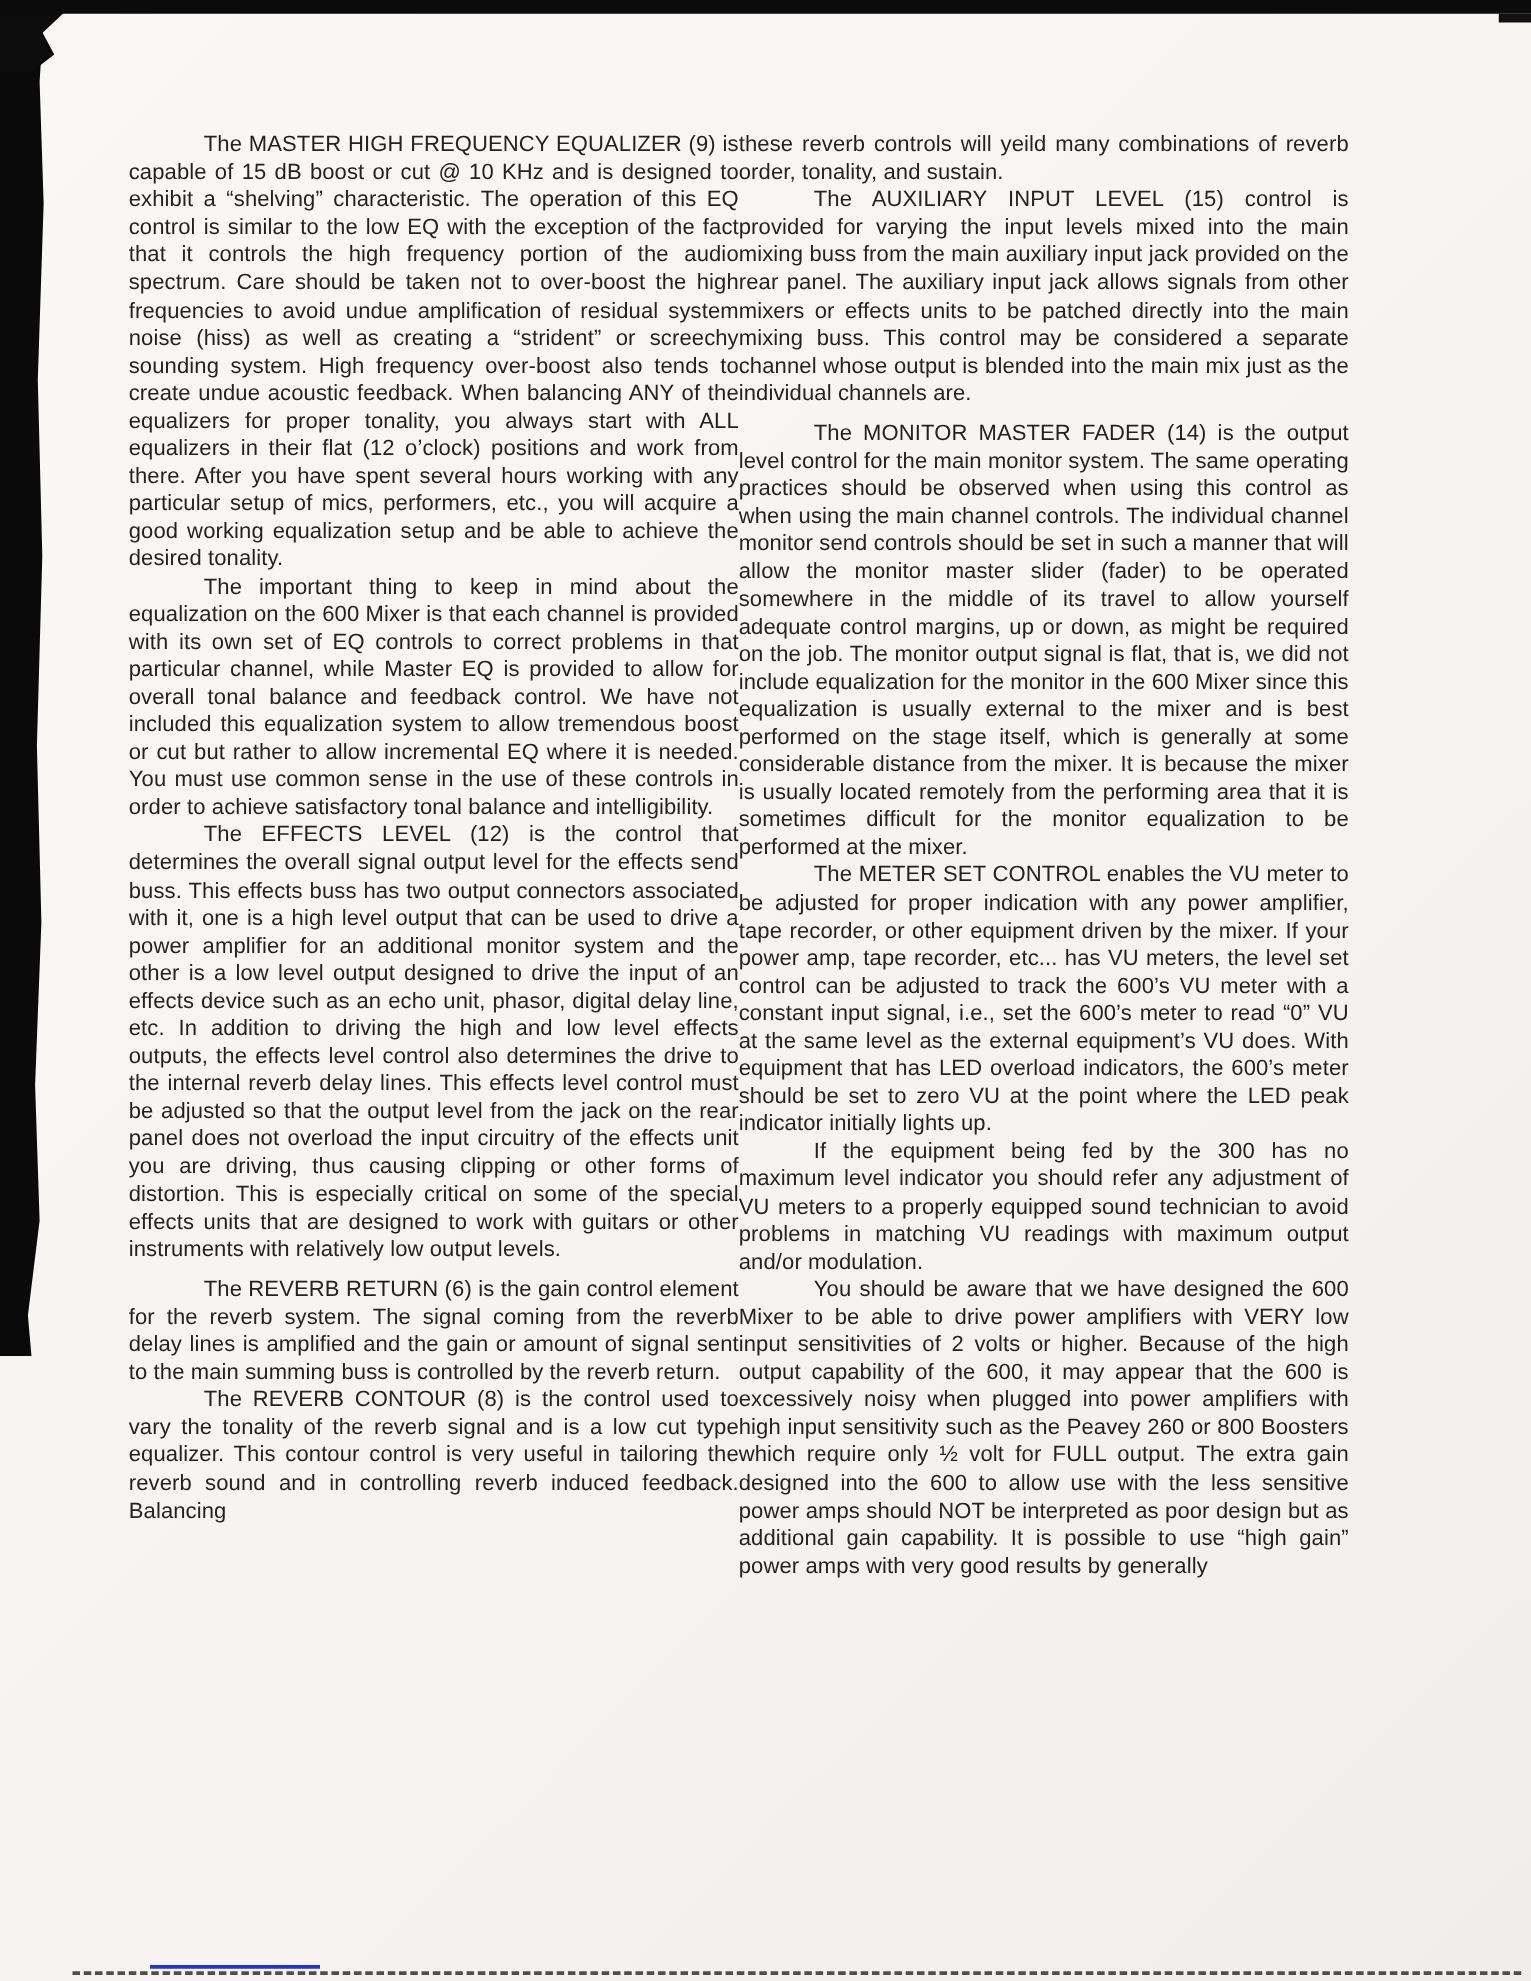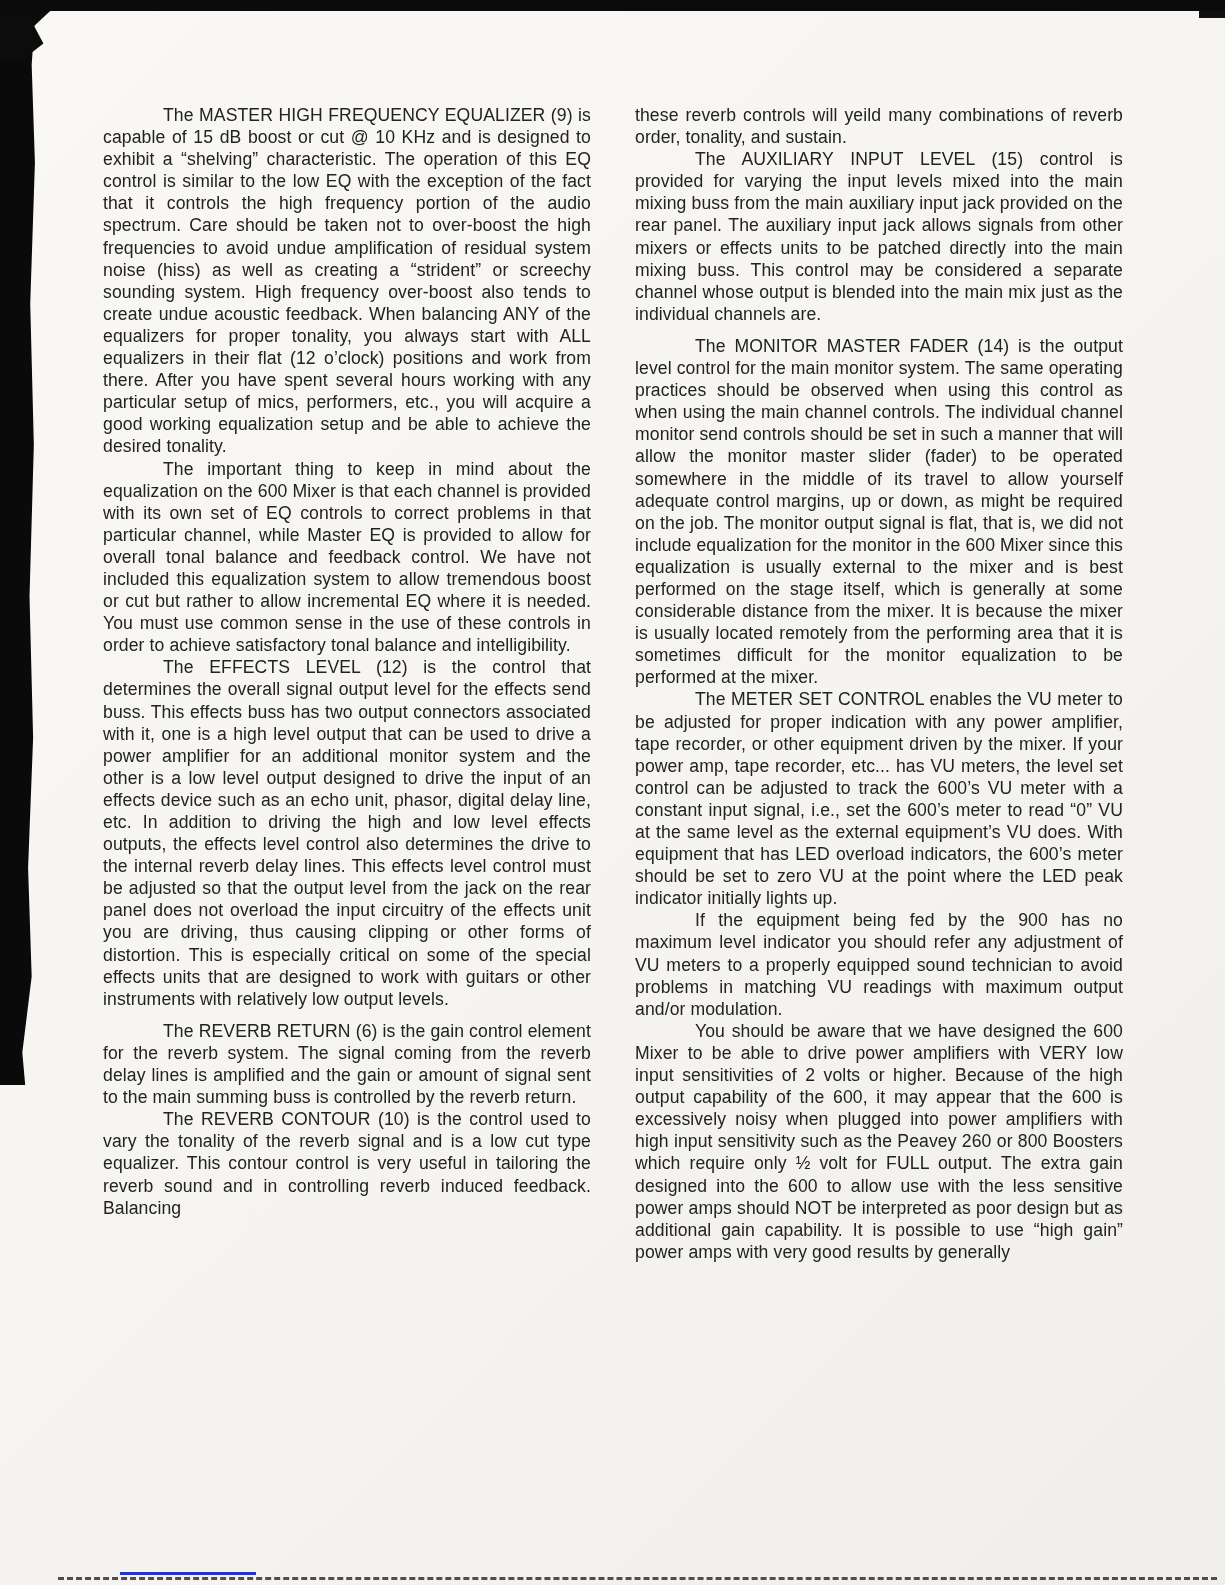--- a/index.html
+++ b/index.html
@@ -57,21 +57,20 @@
     width: 136px; height: 3px;
     background: #2433cc;
   }
   
   .content {
     position: absolute;
     top: 104px;
     left: 103px;
     width: 1020px;
     display: flex;
-    gap: 44px;
   }
   .col { width: 488px; }
   .col p {
     margin: 0;
     text-align: justify;
     font-size: 17.6px;
     line-height: 22.1px;
     letter-spacing: 0.1px;
     color: #222220;
   }
@@ -82,28 +81,28 @@
 <body>
 
 <div class="page">
 
   <div class="content">
     <div class="col">
       <p class="indent">The MASTER HIGH FREQUENCY EQUALIZER (9) is capable of 15 dB boost or cut @ 10 KHz and is designed to exhibit a “shelving” characteristic.  The operation of this EQ control is similar to the low EQ with the exception of the fact that it controls the high frequency portion of the audio spectrum.  Care should be taken not to over-boost the high frequencies to avoid undue amplification of residual system noise (hiss) as well as creating a “strident” or screechy sounding system.  High frequency over-boost also tends to create undue acoustic feedback.  When balancing ANY of the equalizers for proper tonality, you always start with ALL equalizers in their flat (12 o’clock) positions and work from there.  After you have spent several hours working with any particular setup of mics, performers, etc., you will acquire a good working equalization setup and be able to achieve the desired tonality.</p>
       <p class="indent">The important thing to keep in mind about the equalization on the 600 Mixer is that each channel is provided with its own set of EQ controls to correct problems in that particular channel, while Master EQ is provided to allow for overall tonal balance and feedback control.  We have not included this equalization system to allow tremendous boost or cut but rather to allow incremental EQ where it is needed.  You must use common sense in the use of these controls in order to achieve satisfactory tonal balance and intelligibility.</p>
       <p class="indent">The EFFECTS LEVEL (12) is the control that determines the overall signal output level for the effects send buss.  This effects buss has two output connectors associated with it, one is a high level output that can be used to drive a power amplifier for an additional monitor system and the other is a low level output designed to drive the input of an effects device such as an echo unit, phasor, digital delay line, etc.  In addition to driving the high and low level effects outputs, the effects level control also determines the drive to the internal reverb delay lines.  This effects level control must be adjusted so that the output level from the jack on the rear panel does not overload the input circuitry of the effects unit you are driving, thus causing clipping or other forms of distortion.  This is especially critical on some of the special effects units that are designed to work with guitars or other instruments with relatively low output levels.</p>
       <p class="indent gap">The REVERB RETURN (6) is the gain control element for the reverb system.  The signal coming from the reverb delay lines is amplified and the gain or amount of signal sent to the main summing buss is controlled by the reverb return.</p>
-      <p class="indent">The REVERB CONTOUR (10) is the control used to vary the tonality of the reverb signal and is a low cut type equalizer.  This contour control is very useful in tailoring the reverb sound and in controlling reverb induced feedback.  Balancing</p>
+      <p class="indent">The REVERB CONTOUR (8) is the control used to vary the tonality of the reverb signal and is a low cut type equalizer.  This contour control is very useful in tailoring the reverb sound and in controlling reverb induced feedback.  Balancing</p>
     </div>
     <div class="col">
       <p>these reverb controls will yeild many combinations of reverb order, tonality, and sustain.</p>
       <p class="indent">The AUXILIARY INPUT LEVEL (15) control is provided for varying the input levels mixed into the main mixing buss from the main auxiliary input jack provided on the rear panel.  The auxiliary input jack allows signals from other mixers or effects units to be patched directly into the main mixing buss.  This control may be considered a separate channel whose output is blended into the main mix just as the individual channels are.</p>
       <p class="indent gap">The MONITOR MASTER FADER (14) is the output level control for the main monitor system.  The same operating practices should be observed when using this control as when using the main channel controls.  The individual channel monitor send controls should be set in such a manner that will allow the monitor master slider (fader) to be operated somewhere in the middle of its travel to allow yourself adequate control margins, up or down, as might be required on the job.  The monitor output signal is flat, that is, we did not include equalization for the monitor in the 600 Mixer since this equalization is usually external to the mixer and is best performed on the stage itself, which is generally at some considerable distance from the mixer.  It is because the mixer is usually located remotely from the performing area that it is sometimes difficult for the monitor equalization to be performed at the mixer.</p>
       <p class="indent">The METER SET CONTROL enables the VU meter to be adjusted for proper indication with any power amplifier, tape recorder, or other equipment driven by the mixer.  If your power amp, tape recorder, etc... has VU meters, the level set control can be adjusted to track the 600’s VU meter with a constant input signal, i.e., set the 600’s meter to read “0” VU at the same level as the external equipment’s VU does.  With equipment that has LED overload indicators, the 600’s meter should be set to zero VU at the point where the LED peak indicator initially lights up.</p>
-      <p class="indent">If the equipment being fed by the 900 has no maximum level indicator you should refer any adjustment of VU meters to a properly equipped sound technician to avoid problems in matching VU readings with maximum output and/or modulation.</p>
+      <p class="indent">If the equipment being fed by the 300 has no maximum level indicator you should refer any adjustment of VU meters to a properly equipped sound technician to avoid problems in matching VU readings with maximum output and/or modulation.</p>
       <p class="indent">You should be aware that we have designed the 600 Mixer to be able to drive power amplifiers with VERY low input sensitivities of 2 volts or higher.  Because of the high output capability of the 600, it may appear that the 600 is excessively noisy when plugged into power amplifiers with high input sensitivity such as the Peavey 260 or 800 Boosters which require only ½ volt for FULL output.  The extra gain designed into the 600 to allow use with the less sensitive power amps should NOT be interpreted as poor design but as additional gain capability.  It is possible to use “high gain” power amps with very good results by generally</p>
     </div>
   </div>
 
   <div class="scan-left"></div>
   <div class="scan-corner"></div>
   <div class="scan-top"></div>
   <div class="bottom-dashes"></div>
   <div class="blue-mark"></div>
 

